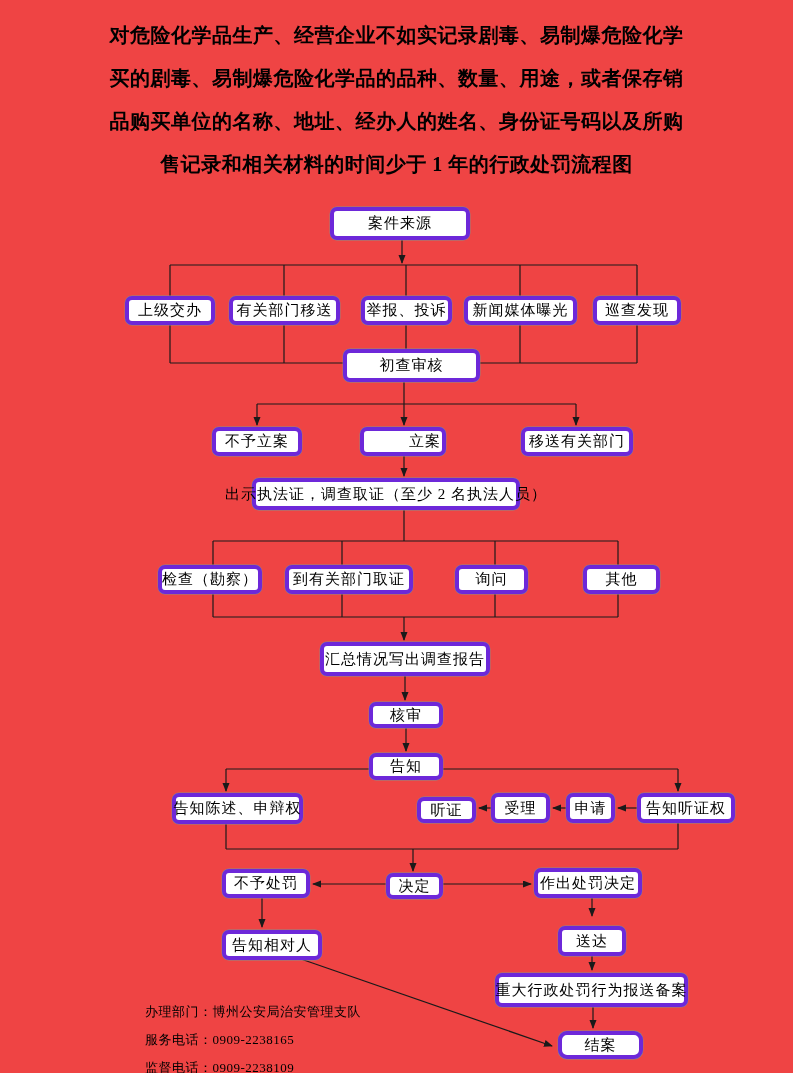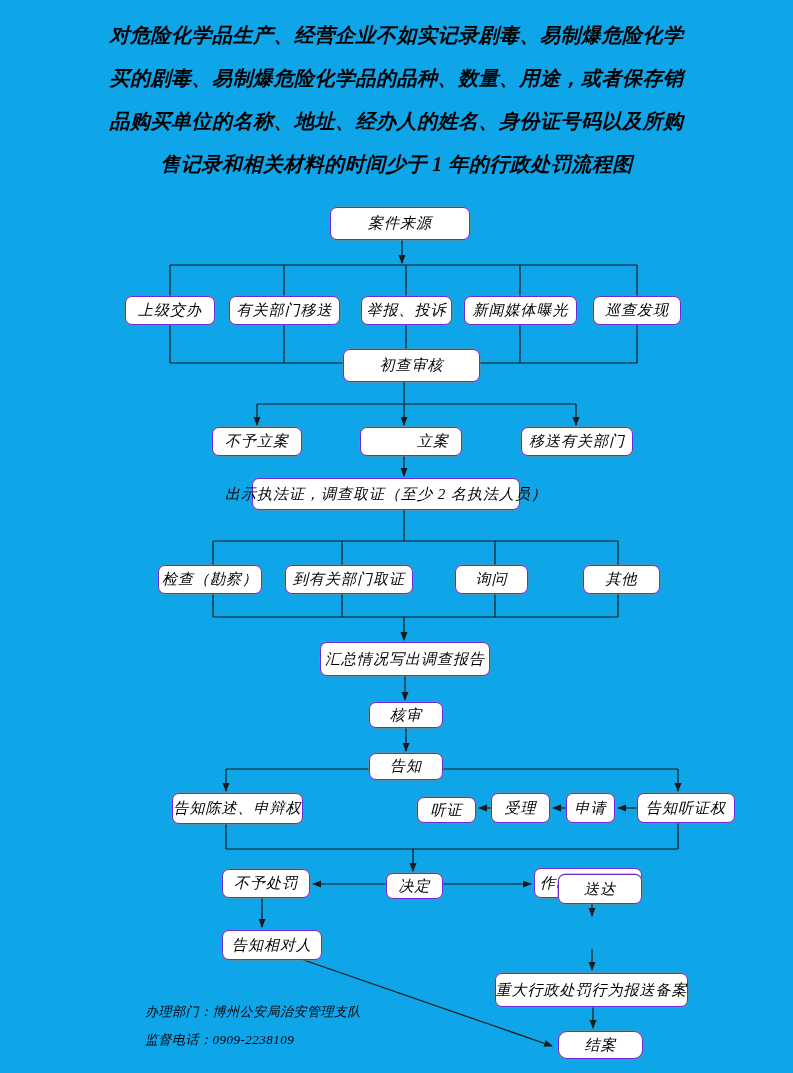--- a/index.html
+++ b/index.html
@@ -1,21 +1,21 @@
 <!DOCTYPE html>
 <html><head>
 <meta charset="utf-8">
 <style>
   html,body{margin:0;padding:0;background:#ffffff;}
   body{font-family:"Liberation Serif","DejaVu Serif",serif;color:#000;}
-  .page{position:relative;width:793px;height:1073px;background:#0ea5e9;overflow:hidden;margin:0 auto;font-style:italic;}
+  .page{position:relative;width:793px;height:1073px;background:#ef4444;overflow:hidden;margin:0 auto;}
   .title{position:absolute;top:14px;left:0;width:793px;text-align:center;z-index:3;}
   .title div{font-size:20px;font-weight:bold;line-height:43px;letter-spacing:0.5px;white-space:nowrap;}
   svg.connectors{position:absolute;left:0;top:0;z-index:1;}
-  .node{position:absolute;box-sizing:border-box;background:#fff;border:1px solid #6d28d9;
+  .node{position:absolute;box-sizing:border-box;background:#fff;border:4px solid #6d28d9;
         border-radius:7px;display:flex;align-items:center;justify-content:center;
         font-size:15px;line-height:1;white-space:nowrap;z-index:2;letter-spacing:1px;
         box-shadow:0 0 0 0.4px #8a8a8a;}
   .footer{position:absolute;left:145px;top:998px;z-index:3;}
   .footer div{font-size:13px;line-height:28px;letter-spacing:0.5px;white-space:nowrap;}
 </style>
 </head>
 <body>
 
 <div class="page">
@@ -107,21 +107,21 @@
 
   <div class="node" style="left:125px;top:296px;width:90px;height:29px;">上级交办</div>
   <div class="node" style="left:229px;top:296px;width:111px;height:29px;">有关部门移送</div>
   <div class="node" style="left:361px;top:296px;width:91px;height:29px;">举报、投诉</div>
   <div class="node" style="left:464px;top:296px;width:113px;height:29px;">新闻媒体曝光</div>
   <div class="node" style="left:593px;top:296px;width:88px;height:29px;">巡查发现</div>
 
   <div class="node" style="left:343px;top:349px;width:137px;height:33px;">初查审核</div>
 
   <div class="node" style="left:212px;top:427px;width:90px;height:29px;">不予立案</div>
-  <div class="node" style="left:360px;top:427px;width:102px;height:29px;padding-left:44px;">立案</div>
+  <div class="node" style="left:360px;top:427px;width:86px;height:29px;padding-left:44px;">立案</div>
   <div class="node" style="left:521px;top:427px;width:112px;height:29px;">移送有关部门</div>
 
   <div class="node" style="left:252px;top:478px;width:268px;height:32px;">出示执法证，调查取证（至少 2 名执法人员）</div>
 
   <div class="node" style="left:158px;top:565px;width:104px;height:29px;">检查（勘察）</div>
   <div class="node" style="left:285px;top:565px;width:128px;height:29px;">到有关部门取证</div>
   <div class="node" style="left:455px;top:565px;width:73px;height:29px;">询问</div>
   <div class="node" style="left:583px;top:565px;width:77px;height:29px;">其他</div>
 
   <div class="node" style="left:320px;top:642px;width:170px;height:34px;">汇总情况写出调查报告</div>
@@ -132,22 +132,23 @@
   <div class="node" style="left:417px;top:797px;width:59px;height:26px;">听证</div>
   <div class="node" style="left:491px;top:793px;width:59px;height:30px;">受理</div>
   <div class="node" style="left:566px;top:793px;width:49px;height:30px;">申请</div>
   <div class="node" style="left:637px;top:793px;width:98px;height:30px;">告知听证权</div>
 
   <div class="node" style="left:386px;top:873px;width:57px;height:26px;">决定</div>
   <div class="node" style="left:222px;top:869px;width:88px;height:29px;">不予处罚</div>
   <div class="node" style="left:534px;top:868px;width:108px;height:30px;">作出处罚决定</div>
 
   <div class="node" style="left:222px;top:930px;width:100px;height:30px;">告知相对人</div>
-  <div class="node" style="left:558px;top:874px;width:84px;height:30px;">送达</div>
+  <div class="node" style="left:558px;top:926px;width:68px;height:30px;">送达</div>
   <div class="node" style="left:495px;top:973px;width:193px;height:34px;">重大行政处罚行为报送备案</div>
   <div class="node" style="left:558px;top:1031px;width:85px;height:28px;border-radius:9px;">结案</div>
 
   <div class="footer">
     <div>办理部门：博州公安局治安管理支队</div>
+    <div>服务电话：0909-2238165</div>
     <div>监督电话：0909-2238109</div>
   </div>
 
 </div>
 
 </body></html>

